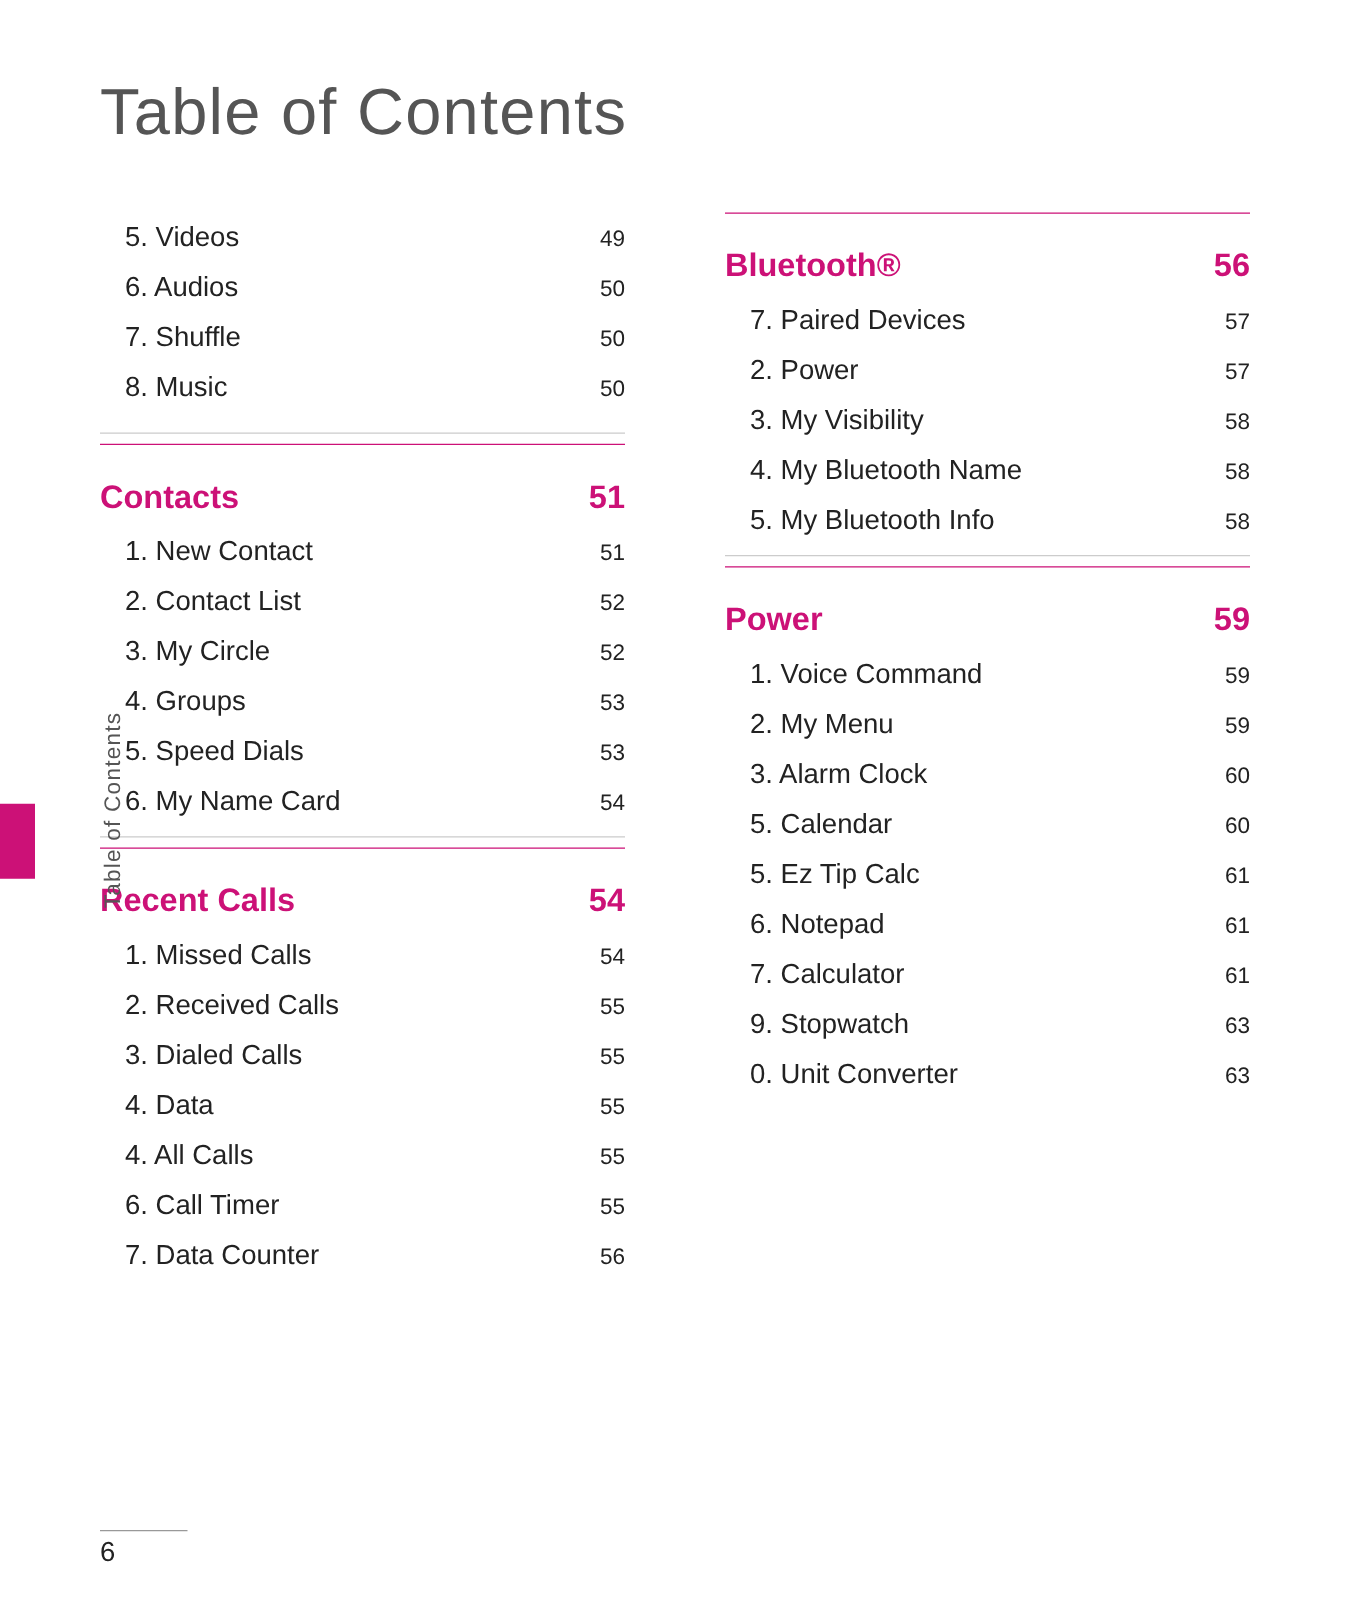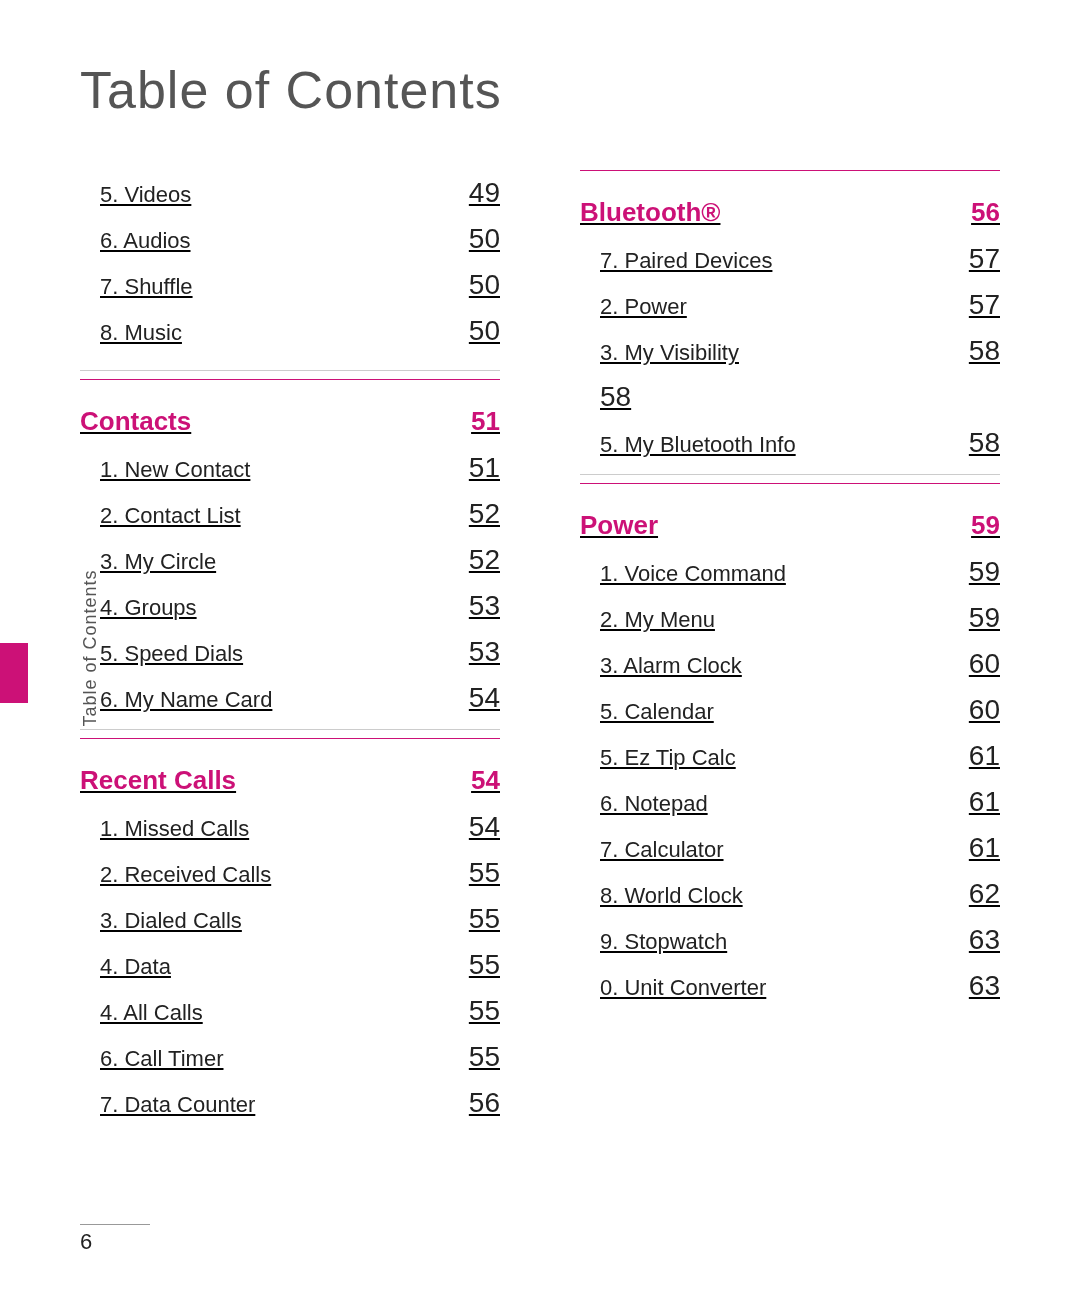--- a/index.html
+++ b/index.html
@@ -28,21 +28,20 @@
       font-size: 52px;
       font-weight: 300;
       color: #555555;
       margin-bottom: 50px;
       letter-spacing: 1px;
     }
 
     .content-columns {
       display: flex;
       gap: 80px;
-      text-decoration: underline;
     }
 
     .left-column {
       flex: 1;
       min-width: 380px;
     }
 
     .right-column {
       flex: 1;
       min-width: 380px;
@@ -76,21 +75,21 @@
       padding: 7px 0 7px 20px;
     }
 
     .toc-item-label {
       font-size: 22px;
       color: #222222;
       font-weight: 400;
     }
 
     .toc-item-page {
-      font-size: 28px;
+      font-size: 18px;
       color: #222222;
       font-weight: 400;
     }
 
     .divider {
       border: none;
       border-top: 1px solid #cccccc;
       margin: 8px 0;
     }
 
@@ -248,20 +247,21 @@
       </div>
           <div class="toc-item">
         <span class="toc-item-label">2. Power</span>
         <span class="toc-item-page">57</span>
       </div>
           <div class="toc-item">
         <span class="toc-item-label">3. My Visibility</span>
         <span class="toc-item-page">58</span>
       </div>
           <div class="toc-item">
+        <span class="toc-item-label">4. My Bluetooth Name</span>
         <span class="toc-item-page">58</span>
       </div>
           <div class="toc-item">
         <span class="toc-item-label">5. My Bluetooth Info</span>
         <span class="toc-item-page">58</span>
       </div>
           <hr class="divider">
           <div class="section-header">
       <span class="section-title">Power</span>
       <span class="section-page">59</span>
@@ -288,24 +288,20 @@
       </div>
           <div class="toc-item">
         <span class="toc-item-label">6. Notepad</span>
         <span class="toc-item-page">61</span>
       </div>
           <div class="toc-item">
         <span class="toc-item-label">7. Calculator</span>
         <span class="toc-item-page">61</span>
       </div>
           <div class="toc-item">
-        <span class="toc-item-label">8. World Clock</span>
-        <span class="toc-item-page">62</span>
-      </div>
-          <div class="toc-item">
         <span class="toc-item-label">9. Stopwatch</span>
         <span class="toc-item-page">63</span>
       </div>
           <div class="toc-item">
         <span class="toc-item-label">0. Unit Converter</span>
         <span class="toc-item-page">63</span>
       </div>
         </div>
     </div>
 

